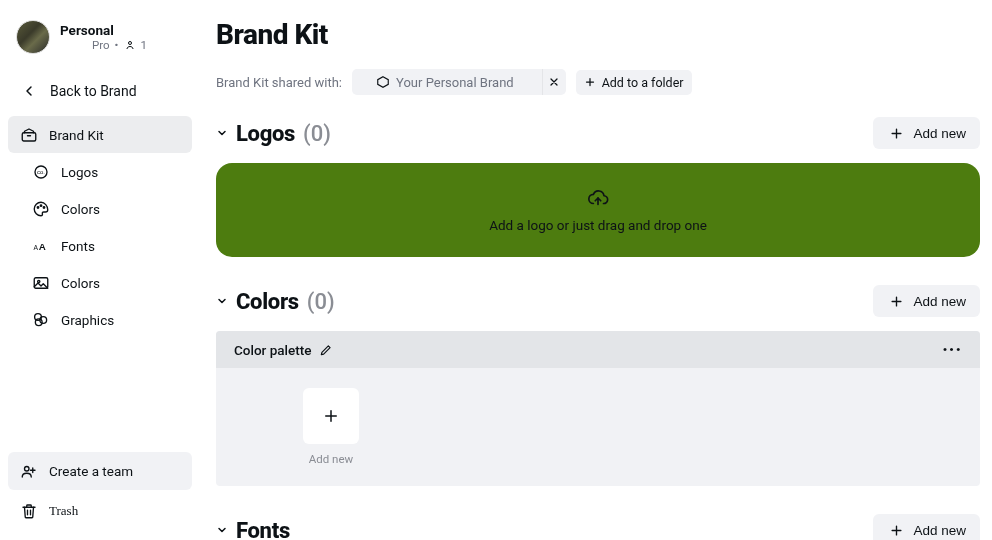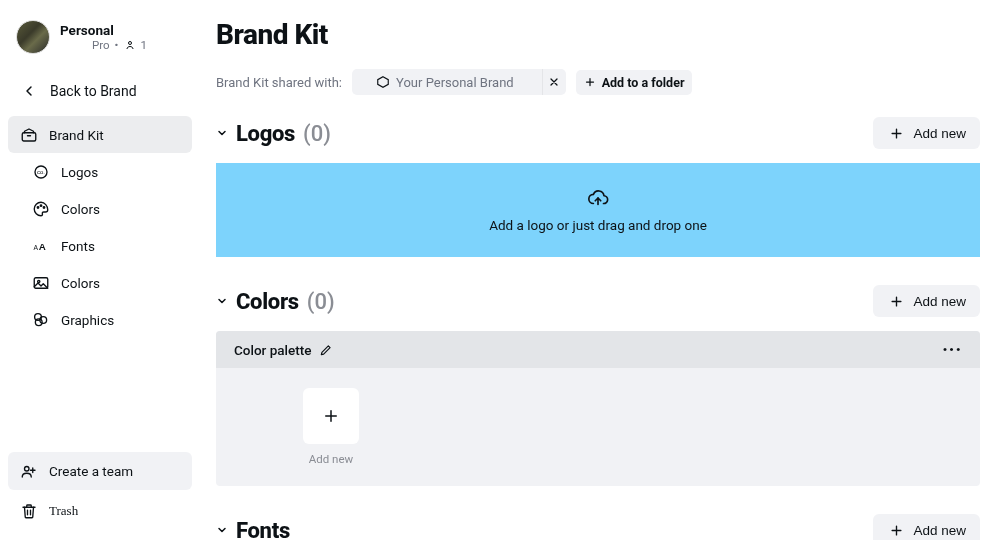--- a/index.html
+++ b/index.html
@@ -126,21 +126,20 @@
     }
     .chip {
       display: inline-flex;
       align-items: center;
       gap: 6px;
       background: #f1f2f5;
       border-radius: 5px;
       padding: 5px 8px;
       color: #0d1216;
       font-size: 12.5px;
-      font-weight: bold;
     }
     .chip-x {
       width: 24px;
       height: 26px;
       display: inline-flex;
       align-items: center;
       justify-content: center;
       border-left: 1px solid #e4e5e8;
       margin-left: 4px;
       color: #0d1216;
@@ -178,22 +177,22 @@
       gap: 8px;
       background: #f1f2f5;
       border: none;
       border-radius: 6px;
       padding: 7px 14px;
       font-size: 13.5px;
       cursor: pointer;
       color: #0d1216;
     }
     .dropzone {
-      background: #7dd3fc;
-      border-radius: 0;
+      background: #4d7c0f;
+      border-radius: 16px;
       padding: 24px;
       display: flex;
       flex-direction: column;
       align-items: center;
       justify-content: center;
       gap: 8px;
       font-size: 13.5px;
       color: #0d1216;
       cursor: pointer;
     }

